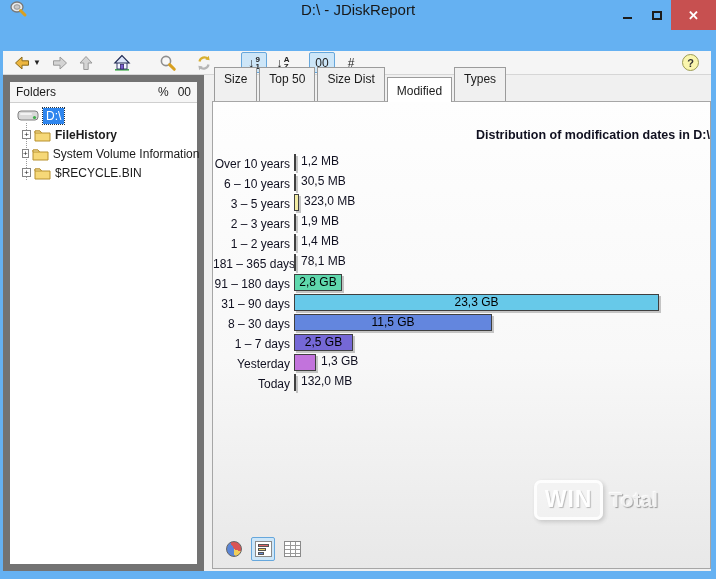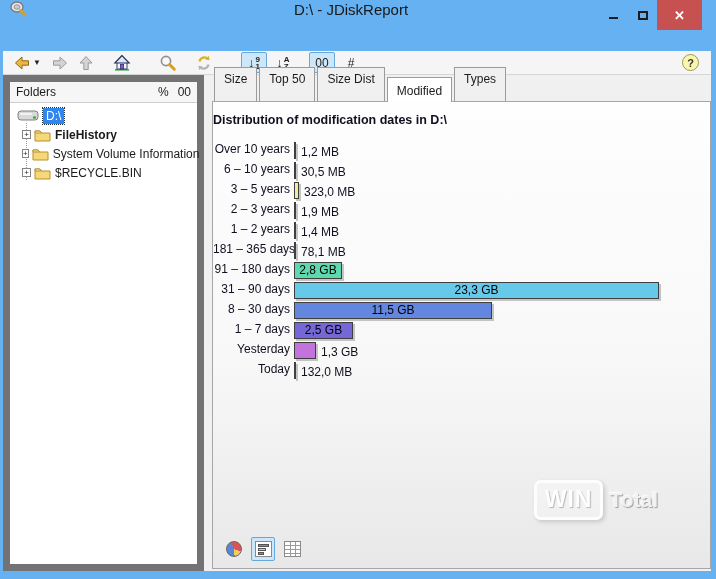--- a/index.html
+++ b/index.html
@@ -2,21 +2,21 @@
 <html><head>
 <meta charset="utf-8">
 <style>
   * { margin:0; padding:0; box-sizing:border-box; }
   html,body { width:716px; height:579px; }
   body { font-family:"Liberation Sans", sans-serif; font-size:12px; color:#1b1b1b; }
 
   .window { position:relative; width:716px; height:579px; background:#65b1f2; overflow:hidden; }
 
   
-  .titlebar { position:absolute; top:0; left:0; right:14px; height:18px; display:flex; align-items:center; }
+  .titlebar { position:absolute; top:0; left:0; right:0; height:18px; display:flex; align-items:center; }
   .app-icon { margin-left:8px; width:20px; height:20px; flex:0 0 auto; }
   .title-text { position:absolute; left:0; right:0; text-align:center; font-size:15px; color:#181818; pointer-events:none; }
   .win-controls { position:absolute; right:0; top:0; height:30px; display:flex; align-items:stretch; }
   .wc-btn { width:29px; display:flex; align-items:center; justify-content:center; color:#1c1c1c; font-size:13px; cursor:default; }
   .wc-min span { display:inline-block; width:9px; border-top:2px solid #1c1c1c; margin-top:6px; }
   .wc-max span { display:inline-block; width:10px; height:9px; border:2px solid #1c1c1c; background:transparent; }
   .wc-close { width:45px; background:#c75050; color:#fff; font-size:13px; font-weight:bold; }
 
   
   .menubar { position:absolute; top:30px; left:3px; right:5px; height:21px; background:#f7f7f7; border-bottom:1px solid #e3e3e3; display:flex; align-items:center; padding-left:4px; }
@@ -54,25 +54,25 @@
 
   .splitter { width:8px; background:#f0f0f0; cursor:col-resize; }
 
   
   .rightpanel { flex:1; position:relative; background:#f0f0f0; }
   .tabs-row { height:26px; display:flex; align-items:flex-end; padding-left:2px; position:relative; z-index:3; }
   .tab { padding:4px 9px 15px; background:#f0f0f0; border:1px solid #9b9b9b; border-bottom:none; margin-right:2px; color:#1b1b1b; position:relative; }
   .tab.active { background:#fff; padding-top:6px; padding-bottom:4px; margin-bottom:-1px; z-index:4; }
 
   .content { position:absolute; top:26px; left:0; right:0; bottom:2px; border:1px solid #a6a6a6; background:linear-gradient(#fefefe 0%, #f8f8f8 55%, #e8e8e8 100%); z-index:1; }
-  .chart-title { margin-top:11px; text-align:left; font-weight:bold; font-size:12.5px; color:#101020; }
+  .chart-title { margin-top:26px; text-align:right; font-weight:bold; font-size:12.5px; color:#101020; }
   .chart-rows { margin-top:12px; }
   .chart-row { height:20px; display:flex; align-items:center; }
   .row-label { width:81px; text-align:right; padding-right:4px; color:#101020; white-space:nowrap; flex:0 0 auto; }
-  .row-barwrap { display:flex; align-items:flex-end; height:20px; }
+  .row-barwrap { display:flex; align-items:flex-start; height:20px; }
   .bar { position:relative; height:17px; border:1px solid #3f3f3f; box-shadow:2px 2px 0 rgba(130,130,130,0.45); flex:0 0 auto; }
   .bar-label-in { position:absolute; left:0; right:0; top:0; bottom:0; text-align:center; line-height:15px; color:#000; white-space:nowrap; overflow:hidden; }
   .bar-label-out { margin-left:5px; color:#101020; white-space:nowrap; }
 
   
   .view-modes { position:absolute; left:9px; bottom:7px; display:flex; align-items:center; gap:5px; }
   .vm-btn { width:24px; height:24px; display:flex; align-items:center; justify-content:center; border:1px solid transparent; border-radius:2px; }
   .vm-btn.selected { background:#cde6f8; border-color:#66a7dc; }
   .pie-icon { width:16px; height:16px; border-radius:50%; background:conic-gradient(from -30deg, #d95555 0deg 140deg, #f2cf5a 140deg 205deg, #5b86d6 205deg 360deg); border:1px solid #666; }
   .barchart-icon { width:17px; height:16px; background:#fff; border:1px solid #8a8a8a; position:relative; }

